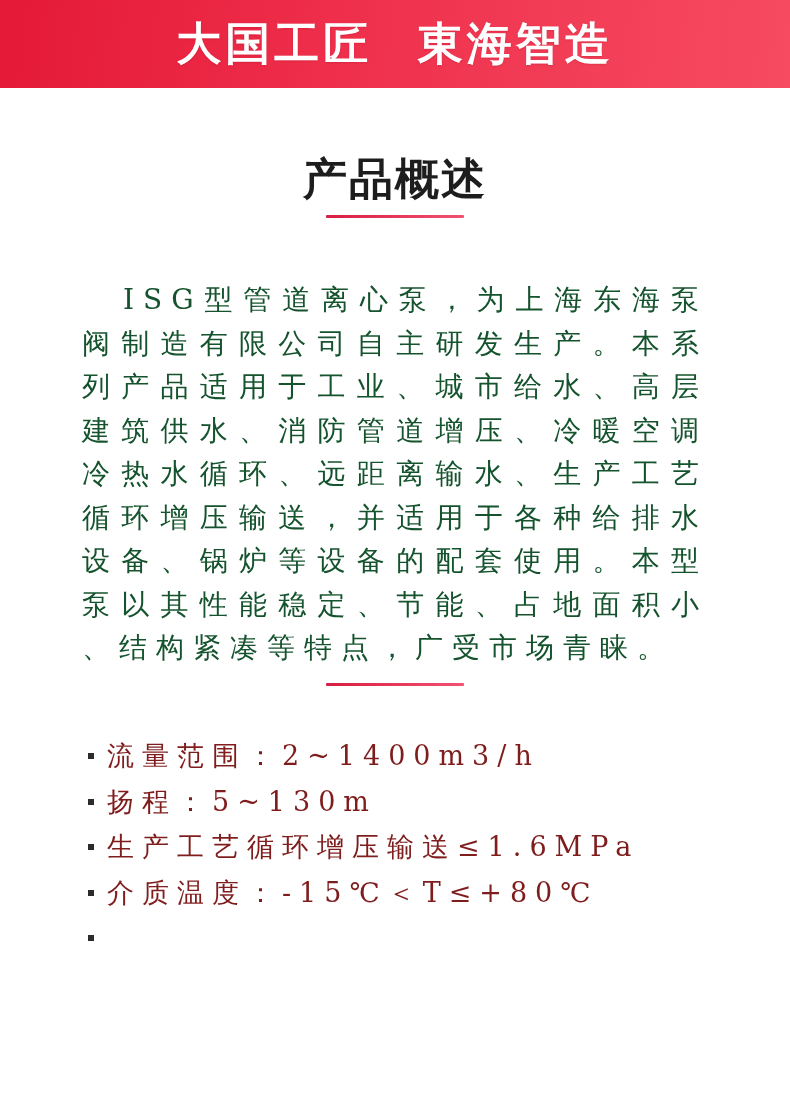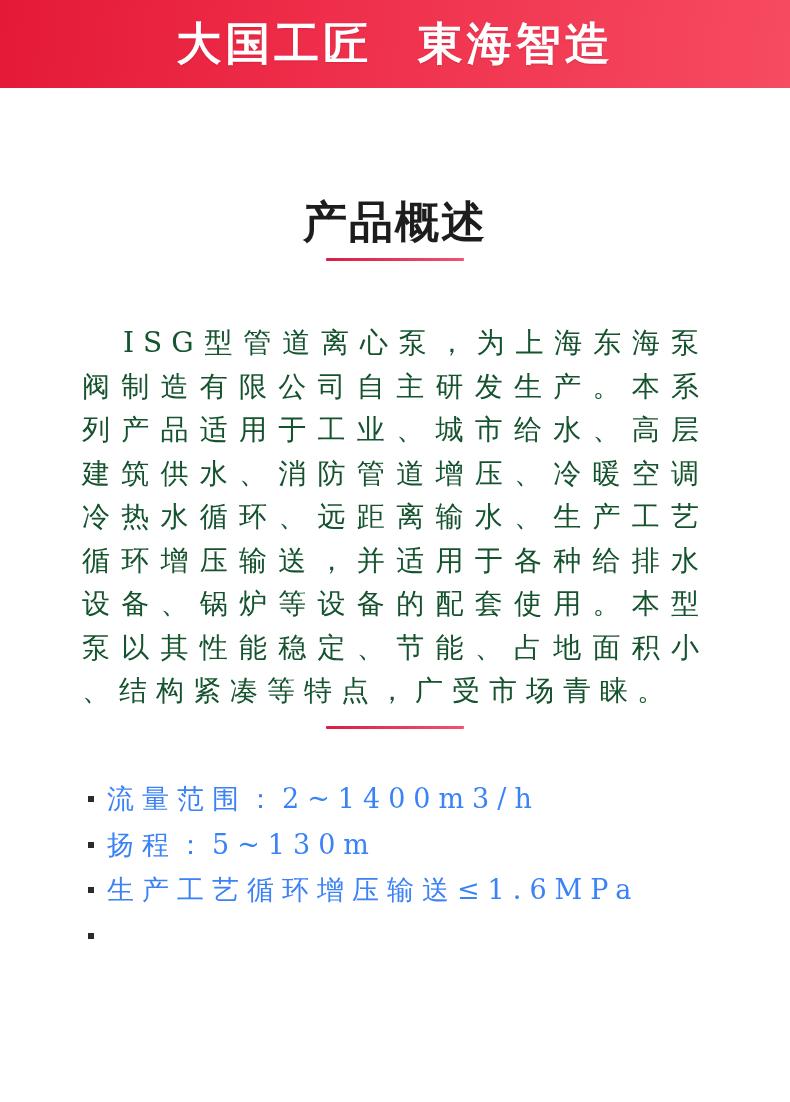--- a/index.html
+++ b/index.html
@@ -37,21 +37,21 @@
 
   
   .section-title {
     text-align: center;
     font-size: 44px;
     line-height: 46px;
     font-weight: bold;
     color: #1d1d1d;
     letter-spacing: 2px;
   }
-  .overview-title { margin-top: 111px; }
+  .overview-title { margin-top: 68px; }
   .conditions-title { margin-top: 64px; }
   .title-underline {
     width: 138px;
     height: 3px;
     margin: 13px auto 0 auto;
     background: linear-gradient(to right, #d81e43, #f25270);
     border-radius: 1px;
   }
 
   
@@ -73,21 +73,21 @@
   .spec-list {
     margin: 48px 60px 0 88px;
   }
   .spec-item {
     display: flex;
     align-items: center;
     height: 45.5px;
     font-family: "DejaVu Serif", serif;
     font-size: 27px;
     letter-spacing: 8px;
-    color: #3b82f6;
+    color: #7f1d1d;
     white-space: nowrap;
   }
   .spec-bullet {
     flex: 0 0 auto;
     width: 6px;
     height: 6px;
     background: #2b2b2b;
     margin-right: 13px;
   }
 </style>
@@ -117,17 +117,21 @@
       <div class="spec-item">
         <span class="spec-bullet"></span>
         <span>扬程：5~130m</span>
       </div>
       <div class="spec-item">
         <span class="spec-bullet"></span>
         <span>生产工艺循环增压输送≤1.6MPa</span>
       </div>
       <div class="spec-item">
         <span class="spec-bullet"></span>
+        <span>介质温度：-15℃＜T≤+80℃</span>
+      </div>
+      <div class="spec-item">
+        <span class="spec-bullet"></span>
       </div>
     </div>
   </div>
 
 </div>
 
 </body></html>

